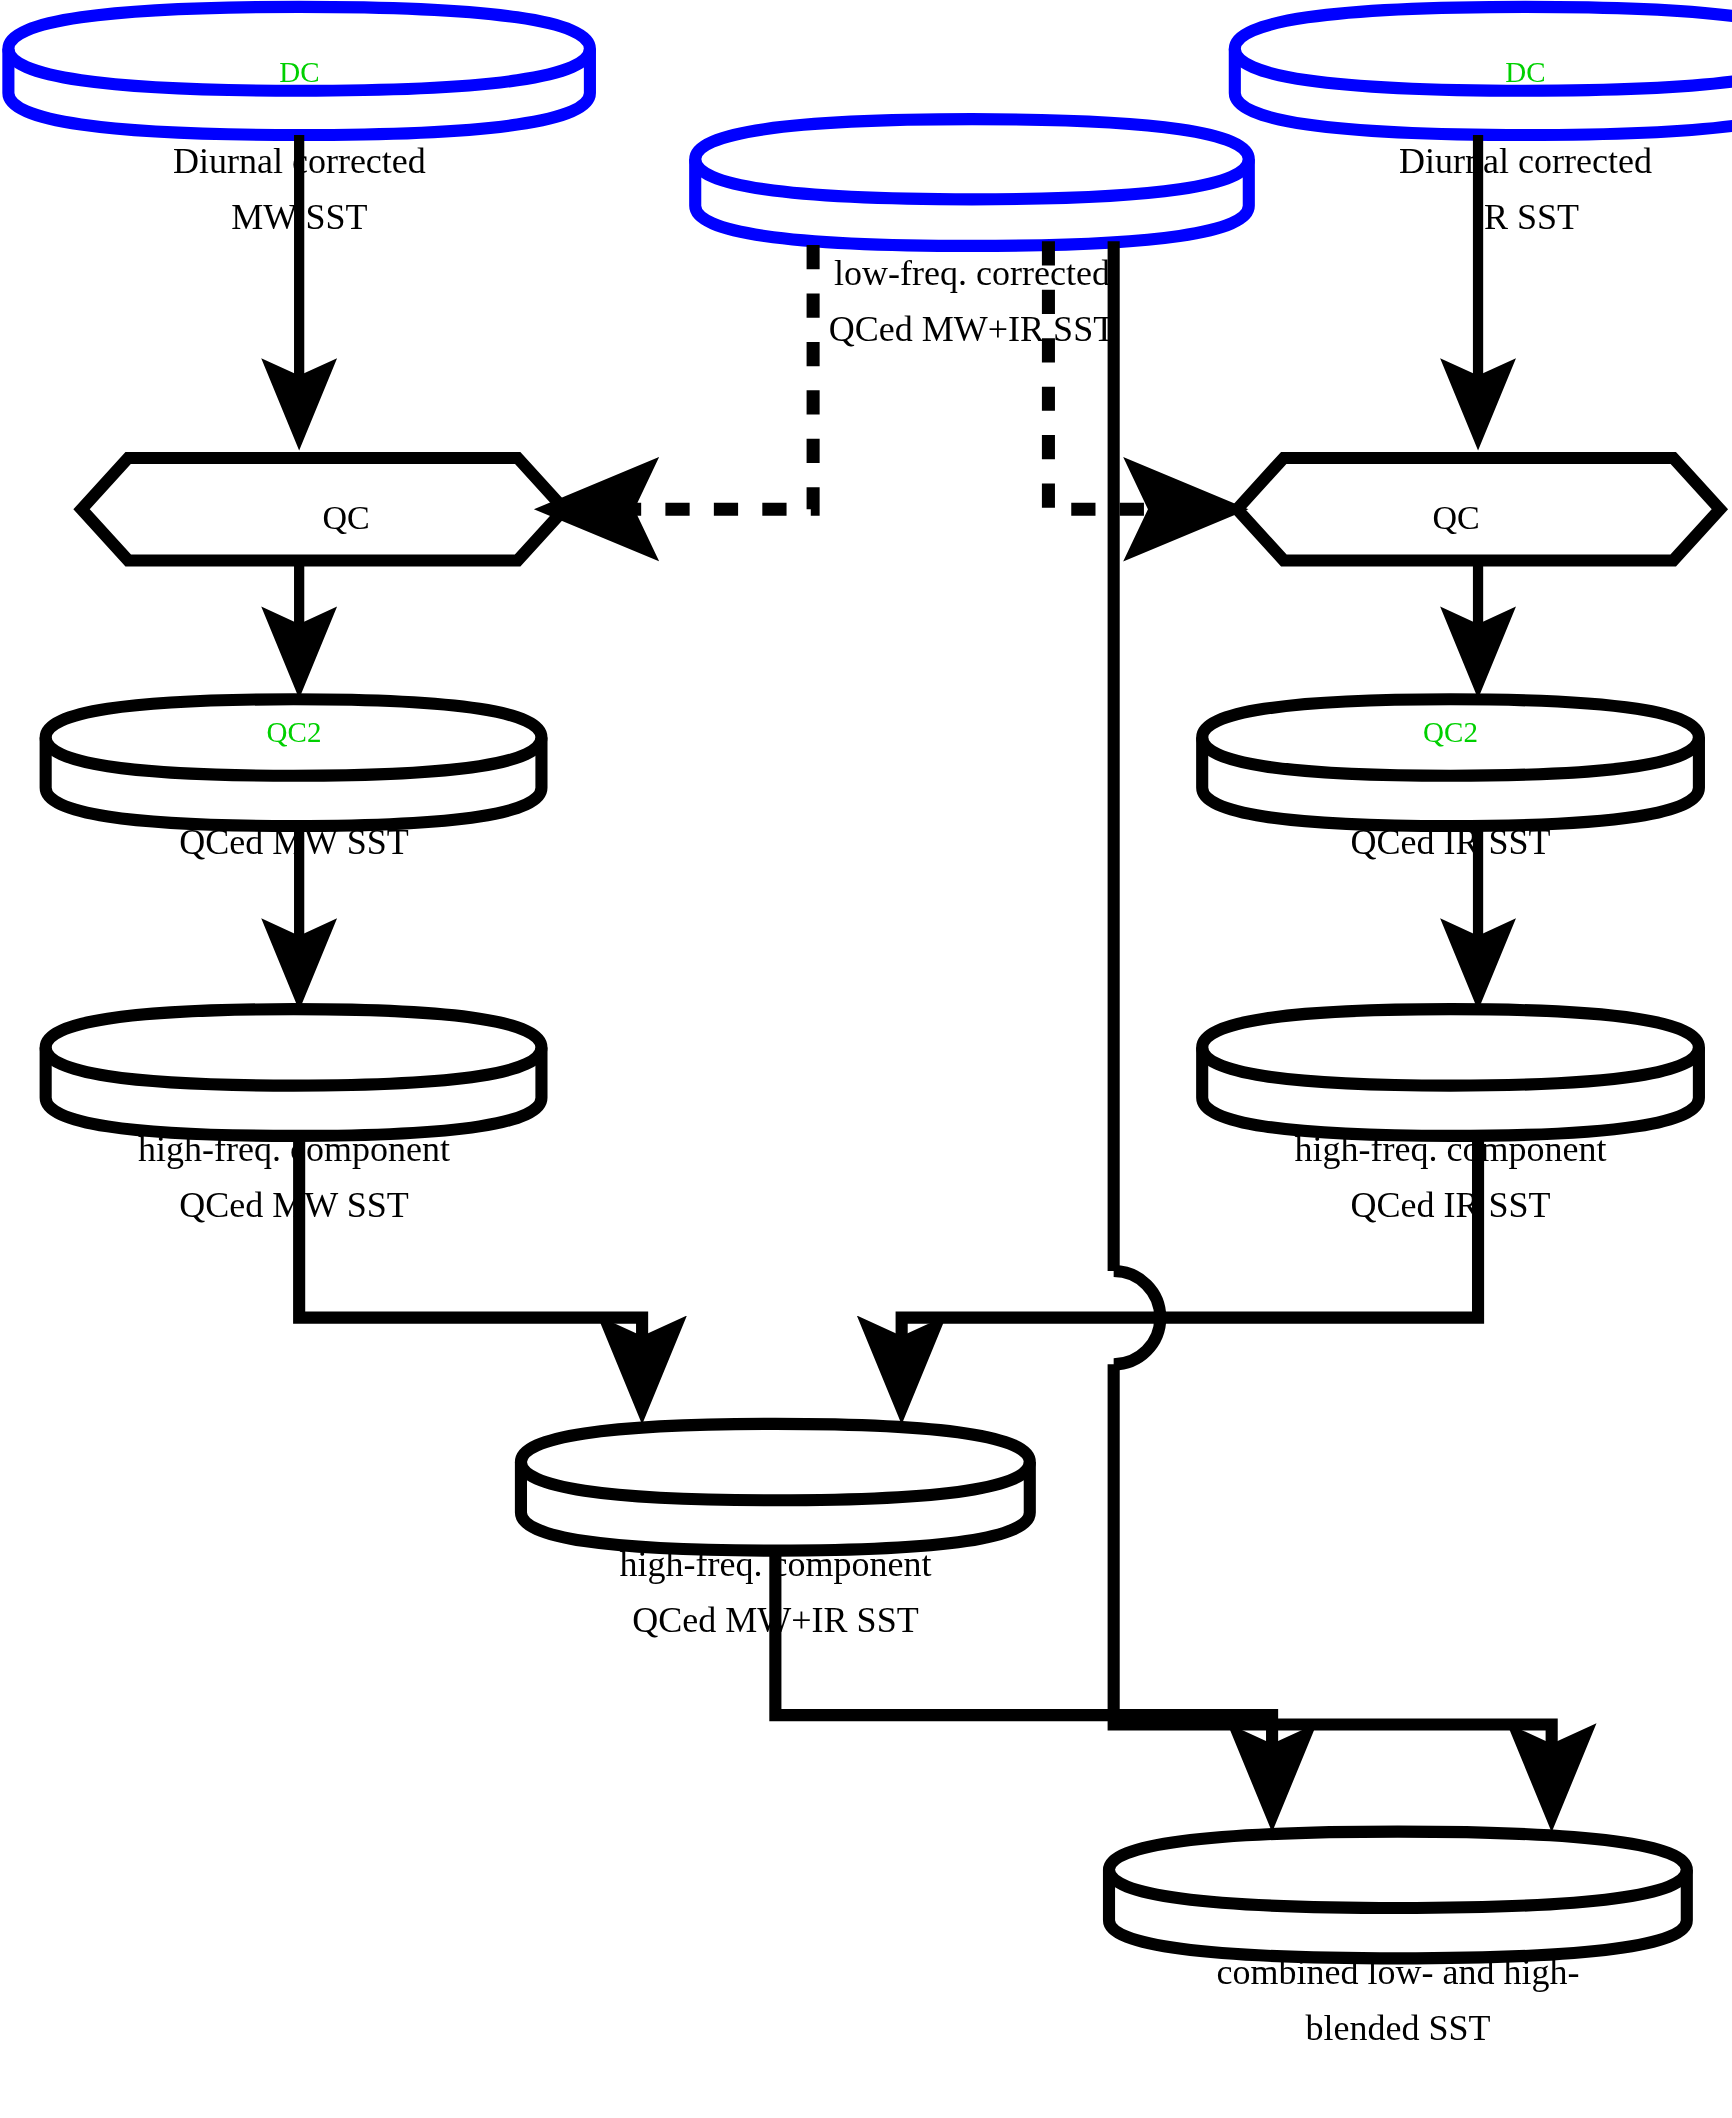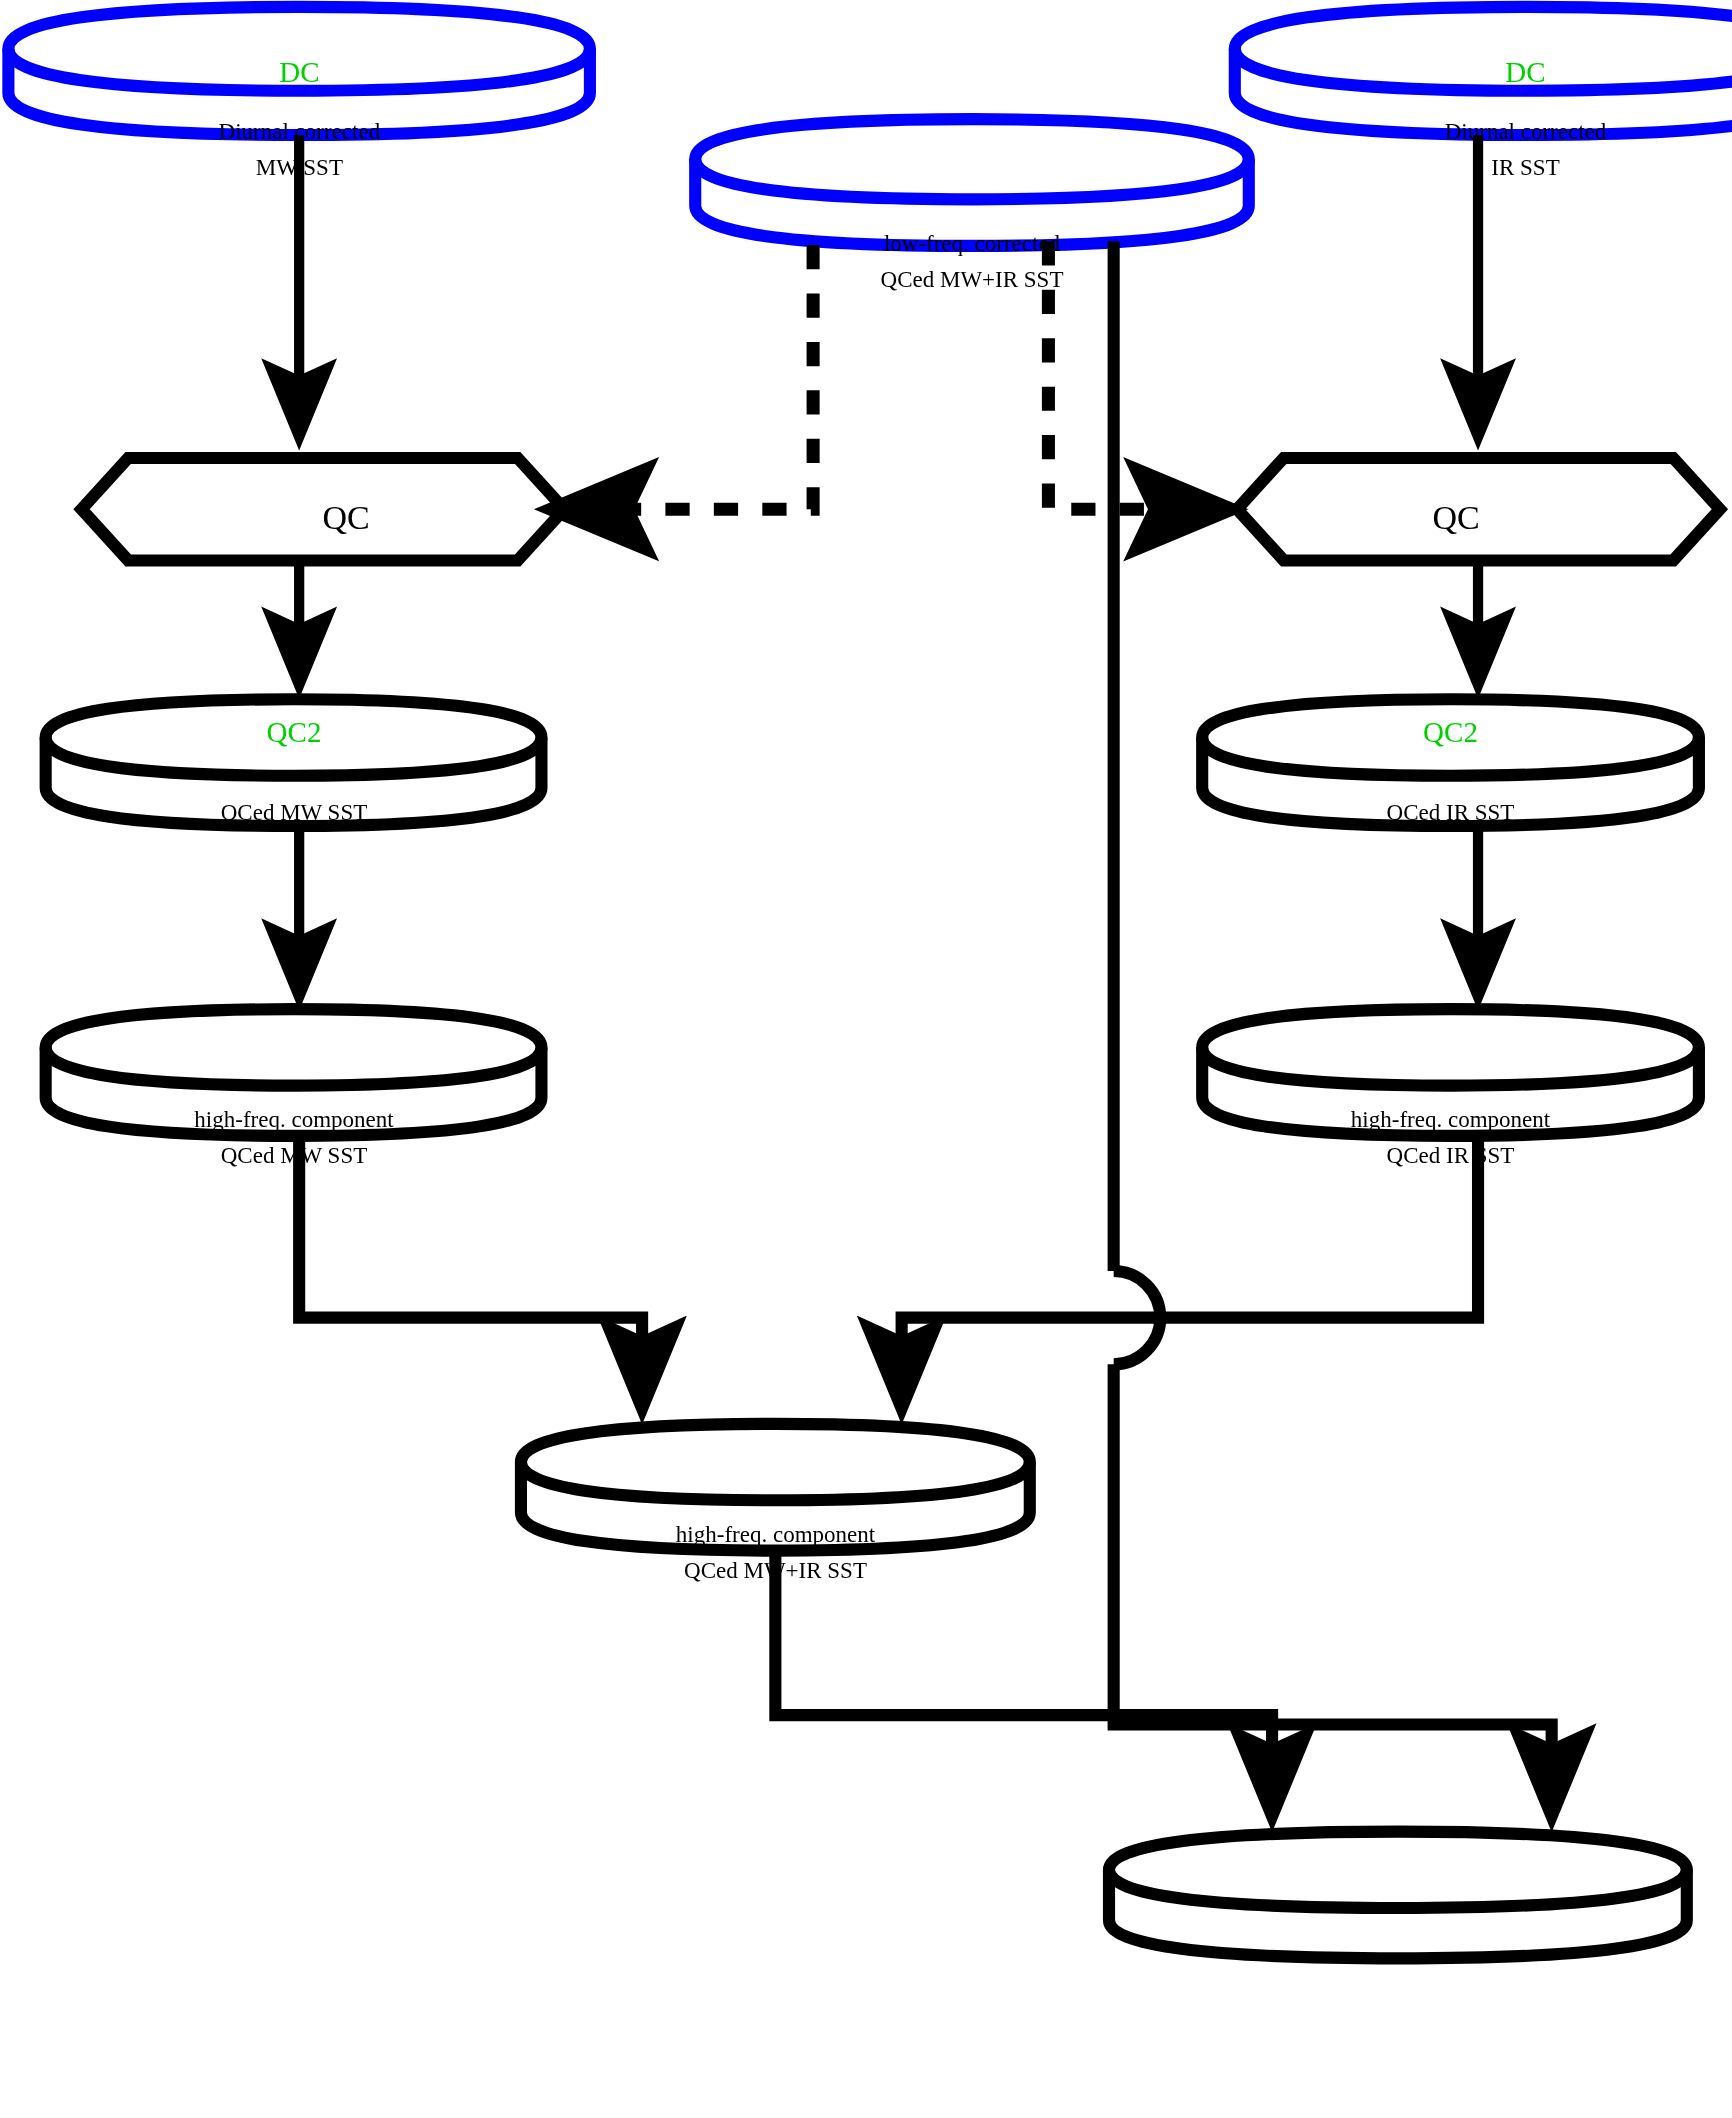--- a/index.html
+++ b/index.html
@@ -16,21 +16,21 @@
     white-space:pre-line;
     pointer-events:none;
   }
   .tag-label{
     position:absolute;
     text-align:center;
     font-family:"Liberation Serif","DejaVu Serif",serif;
     color:#00d000;
     pointer-events:none;
   }
-  .body-text{font-size:23px;}
+  .body-text{font-size:36px;margin-top:20px;}
   .tag-text{font-size:29px;}
   .hex-text{font-size:34px;}
 </style>
 </head>
 <body>
 
 <div id="stage">
 
   <svg viewBox="0 0 3717 4546">
     <defs>
@@ -145,15 +145,17 @@
 
   <div class="node-label body-text" style="left:46px;top:1102px;width:496px;">high-freq. component
 QCed MW SST</div>
 
   <div class="node-label body-text" style="left:1202px;top:1102px;width:497px;">high-freq. component
 QCed IR SST</div>
 
   <div class="node-label body-text" style="left:521px;top:1517px;width:509px;">high-freq. component
 QCed MW+IR SST</div>
 
+  <div class="node-label body-text" style="left:1109px;top:1925px;width:578px;">combined low- and high-
+blended SST</div>
 
 </div>
 
 
 </body></html>

